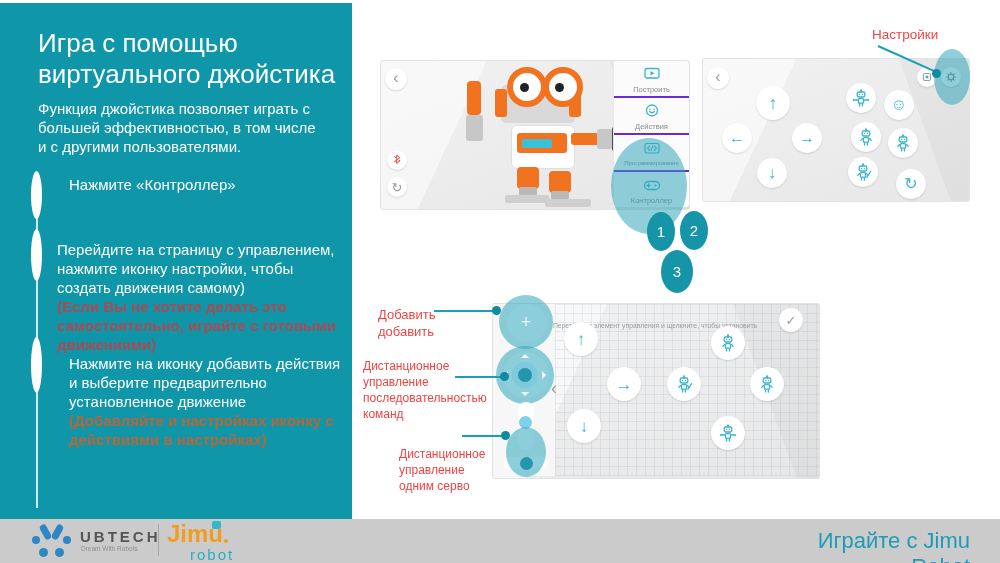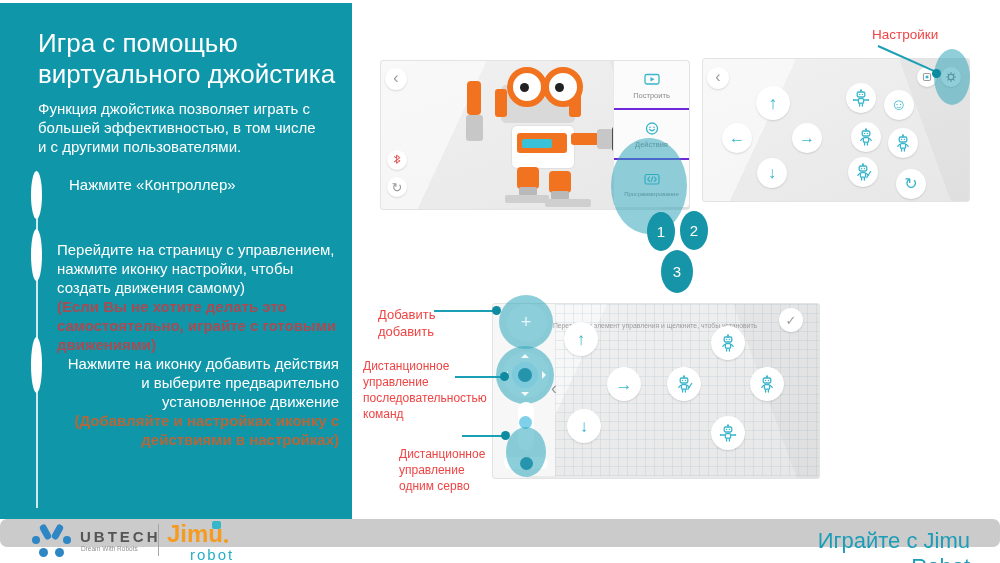--- a/index.html
+++ b/index.html
@@ -30,21 +30,21 @@
   #app-sidebar{left:232px;top:0;width:75px;height:146px;background:#fbfbfb;border-left:1px solid #e8e8e8;border-radius:0 3px 3px 0;display:flex;flex-direction:column;}
   .cell{flex:1;display:flex;flex-direction:column;align-items:center;justify-content:center;border-bottom:2px solid #6d28d9;}
   .cell:last-child{border-bottom:none;}
   .cl{font-size:7.5px;color:#8b8b8b;margin-top:1px;white-space:nowrap;}
   
   .grid-bg{background-image:linear-gradient(rgba(125,165,190,.16) 1px,transparent 1px),linear-gradient(90deg,rgba(125,165,190,.16) 1px,transparent 1px);background-size:9px 9px;}
   .tri{position:absolute;width:0;height:0;border:4px solid transparent;}
   
   .rp{position:absolute;}
   
-  #footer{left:0;top:519px;width:1000px;height:28px;background:#cbcbcb;border-radius:7px;}
+  #footer{left:0;top:519px;width:1000px;height:44px;background:#cbcbcb;}
   .dot{position:absolute;border-radius:50%;background:#2e86c5;}
   #watermark{left:400px;top:250px;font-size:42px;font-weight:bold;font-style:italic;letter-spacing:1px;color:#d11212;}
 </style>
 </head>
 <body>
 
 <svg width="0" height="0" style="position:absolute">
 <defs>
   <g id="g-robot" fill="none" stroke="#3ab5cb" stroke-width="1.3" stroke-linecap="round">
     <circle cx="10" cy="2.2" r="1" fill="#3ab5cb" stroke="none"></circle>
@@ -128,21 +128,21 @@
     <div class="abs bullet" style="top:168px;height:48px;"></div>
     <div class="abs bullet" style="top:226px;height:52px;"></div>
     <div class="abs bullet" style="top:334px;height:56px;"></div>
     <div class="abs step" style="left:57px;top:172px;width:280px;margin-left:12px;">
       <span>Нажмите «Контроллер»</span>
     </div>
     <div class="abs step" style="left:57px;top:237px;width:282px;">
       <div>Перейдите на страницу с управлением, нажмите иконку настройки, чтобы создать движения самому)</div>
       <div class="note-red">(Если Вы не хотите делать это самостоятельно, играйте с готовыми движениями)</div>
     </div>
-    <div class="abs step" style="left:57px;top:351px;width:282px;text-align:right;">
+    <div class="abs step" style="left:69px;top:351px;width:282px;">
       <div>Нажмите на иконку добавить действия и выберите предварительно установленное движение</div>
       <div class="note-orange">(Добавляйте и настройках иконку с действиями в настройках)</div>
     </div>
   </div>
 
   <div class="abs shot" style="left:380px;top:60px;width:308px;height:148px;">
     <div class="btn" style="left:4px;top:7px;width:22px;height:22px;">
       <span class="g gray" style="font-size:16px;margin-top:-2px;">‹</span>
     </div>
     <div class="btn" style="left:6px;top:89px;width:20px;height:20px;">
@@ -193,20 +193,26 @@
             <use href="#g-smile"></use>
           </svg>
         <div class="cl">Действия</div>
       </div>
       <div class="cell">
         <svg class="icn" width="20" height="20" viewBox="0 0 20 20">
             <use href="#g-prog"></use>
           </svg>
         <div class="cl" style="font-size:6px;">Программирование</div>
       </div>
+      <div class="cell">
+        <svg class="icn" width="20" height="20" viewBox="0 0 20 20">
+            <use href="#g-pad"></use>
+          </svg>
+        <div class="cl">Контроллер</div>
+      </div>
     </div>
     <div class="hl" style="left:230px;top:77px;width:76px;height:96px;"></div>
   </div>
 
   <div class="abs shot" style="left:702px;top:58px;width:266px;height:142px;">
     <div class="btn" style="left:4px;top:8px;width:22px;height:22px;">
       <span class="g gray" style="font-size:16px;margin-top:-2px;">‹</span>
     </div>
     <div class="btn" style="left:214px;top:8px;width:20px;height:20px;">
       <svg class="icn" width="16" height="16" viewBox="0 0 20 20">

